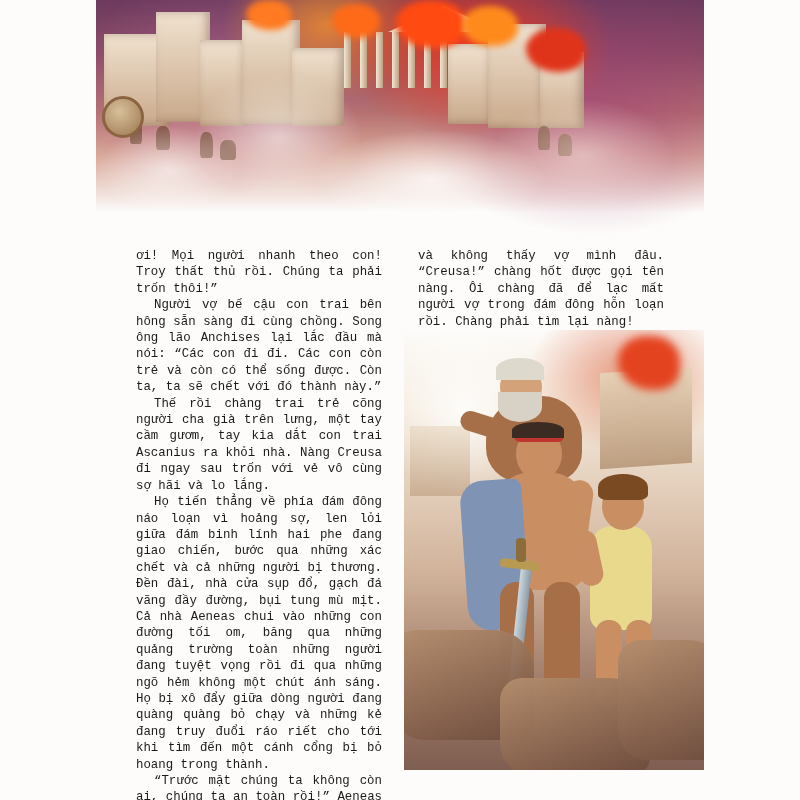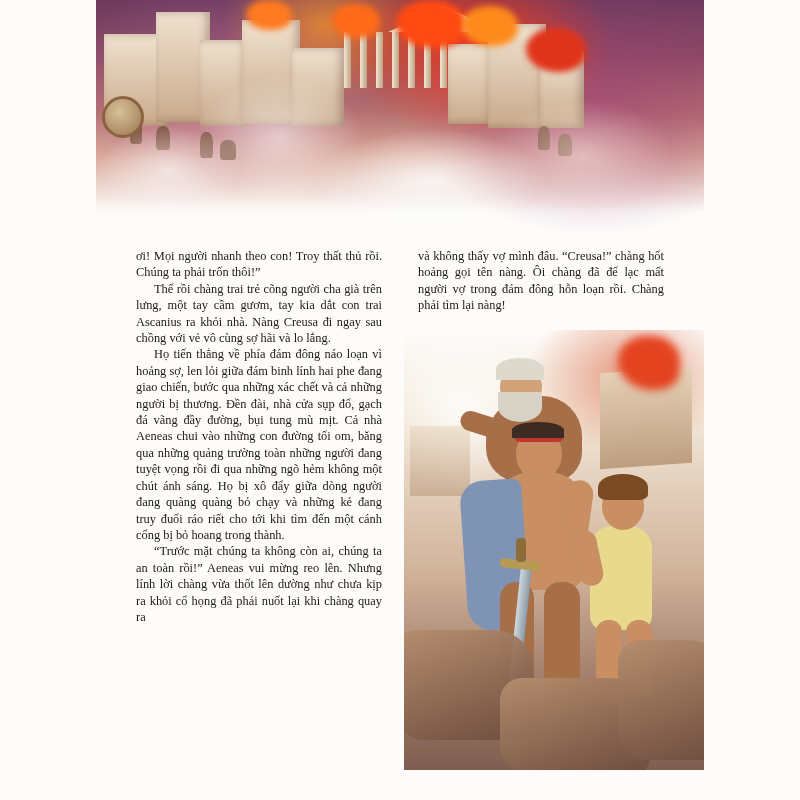--- a/index.html
+++ b/index.html
@@ -114,20 +114,21 @@
   .tunic { background: #e8d98d; }
   .red { background: #c1352f; }
 
   
   .text-area {
     position: absolute;
     left: 136px;
     top: 248px;
     width: 530px;
     height: 420px;
+    font-family: Liberation Mono, monospace;
   }
   .col {
     position: absolute;
     top: 0;
     width: 246px;
     font-size: 12.4px;
     line-height: 16.4px;
     color: #1c1a18;
     text-align: justify;
     text-justify: inter-word;
@@ -217,22 +218,23 @@
     <div class="blob skin" style="left:222px; top:290px; width:26px; height:84px; border-radius:12px;"></div>
 
     <div class="rock" style="left:-10px; top:300px; width:140px; height:110px;"></div>
     <div class="rock" style="left:96px; top:348px; width:150px; height:96px;"></div>
     <div class="rock" style="left:214px; top:310px; width:110px; height:120px;"></div>
   </div>
 
   <div class="text-area">
     <div class="col left">
       <p>ơi! Mọi người nhanh theo con! Troy thất thủ rồi. Chúng ta phải trốn thôi!”</p>
-      <p class="indent">Thế rồi chàng trai trẻ cõng người cha già trên lưng, một tay cầm gươm, tay kia dắt con trai Ascanius ra khỏi nhà. Nàng Creusa đi ngay sau chồng với vẻ vô cùng sợ hãi và lo lắng.</p>
+      <p class="indent">Người vợ bế cậu con trai bên hông sẵn sàng đi cùng chồng. Song ông lão Anchises lại lắc đầu mà nói: “Các con đi đi. Các con còn trẻ và còn có thể sống được. Còn ta, ta sẽ chết với đó thành này.”</p>
+      <p class="indent">Thế rồi chàng trai trẻ cõng người cha già trên lưng, một tay cầm gươm, tay kia dắt con trai Ascanius ra khỏi nhà. Nàng Creusa đi ngay sau trốn với vẻ vô cùng sợ hãi và lo lắng.</p>
       <p class="indent">Họ tiến thẳng về phía đám đông náo loạn vì hoảng sợ, len lỏi giữa đám binh lính hai phe đang giao chiến, bước qua những xác chết và cả những người bị thương. Đền đài, nhà cửa sụp đổ, gạch đá vãng đầy đường, bụi tung mù mịt. Cả nhà Aeneas chui vào những con đường tối om, băng qua những quảng trường toàn những người đang tuyệt vọng rồi đi qua những ngõ hẻm không một chút ánh sáng. Họ bị xô đẩy giữa dòng người đang quàng quàng bỏ chạy và những kẻ đang truy đuổi ráo riết cho tới khi tìm đến một cánh cổng bị bỏ hoang trong thành.</p>
       <p class="indent">“Trước mặt chúng ta không còn ai, chúng ta an toàn rồi!” Aeneas vui mừng reo lên. Nhưng lính lời chàng vừa thốt lên dường như chưa kịp ra khỏi cổ họng đã phải nuốt lại khi chàng quay ra</p>
     </div>
     <div class="col right">
-      <p>và không thấy vợ mình đâu. “Creusa!” chàng hốt hoảng gọi tên nàng. Ôi chàng đã để lạc mất người vợ trong đám đông hỗn loạn rồi. Chàng phải tìm lại nàng!</p>
+      <p>và không thấy vợ mình đâu. “Creusa!” chàng hốt được gọi tên nàng. Ôi chàng đã để lạc mất người vợ trong đám đông hỗn loạn rồi. Chàng phải tìm lại nàng!</p>
     </div>
   </div>
 
 </div>
 
 </body></html>

